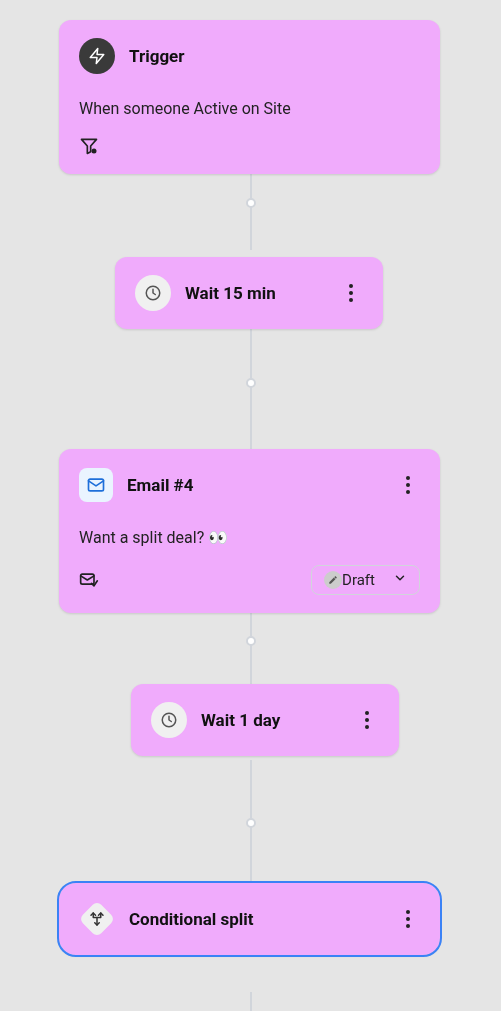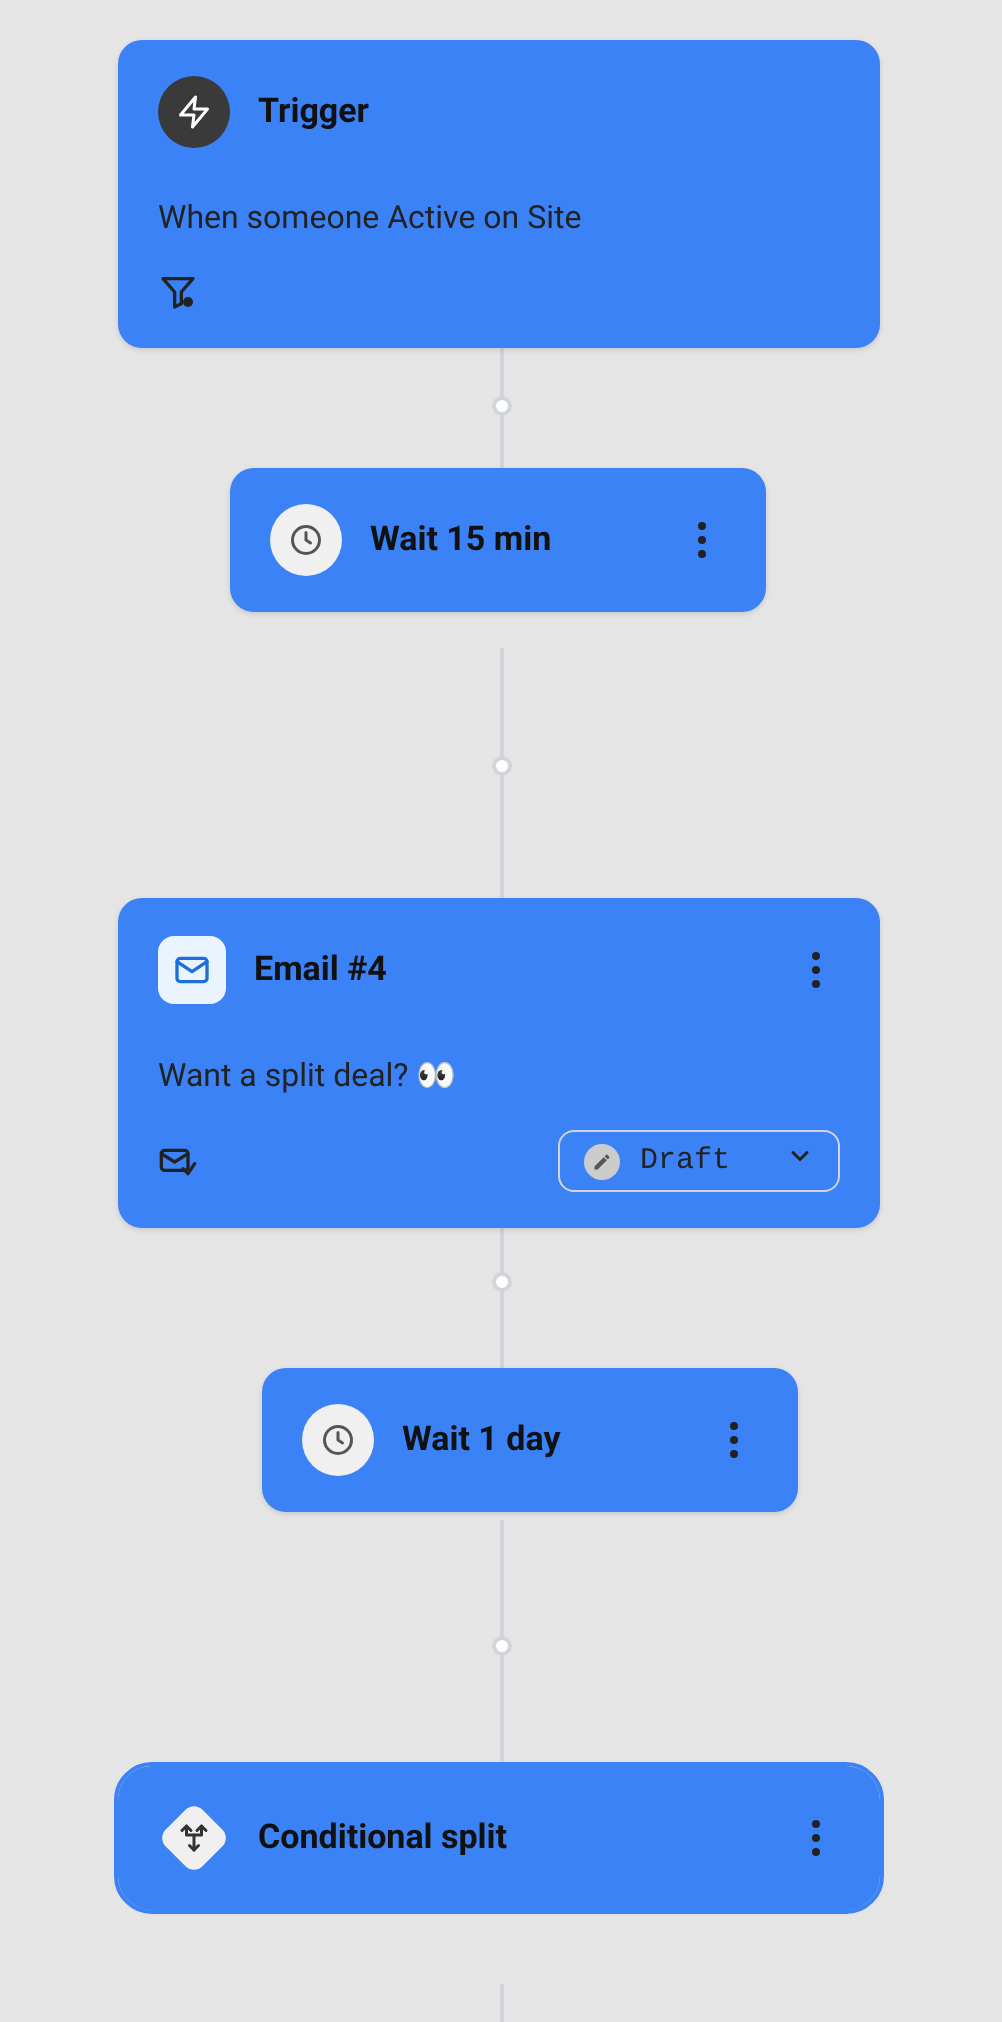--- a/index.html
+++ b/index.html
@@ -28,21 +28,21 @@
       left: 50%;
       width: 10px;
       height: 10px;
       border-radius: 50%;
       background: #fff;
       border: 2px solid #d1d5db;
       transform: translate(-5px, -5px);
     }
     .card {
       position: absolute;
-      background: #3b82f6;
+      background: #f0abfc;
       border-radius: 12px;
       box-shadow: 0 1px 3px rgba(0,0,0,0.08), 0 1px 2px rgba(0,0,0,0.05);
       padding: 18px 20px;
     }
     .card-wide {
       left: 59px;
       width: 381px;
     }
     .card-narrow {
       left: 115px;
@@ -117,28 +117,27 @@
       display:flex; align-items:center; justify-content:center;
       cursor:pointer;
       color:#222;
       font-size:18px;
     }
     .small-icon {
       width: 20px; height: 20px;
       color:#222;
     }
     .status-chip {
-      display:flex; align-items:center; gap:10px;
+      display:flex; align-items:center; 
       border: 1px solid #d1d5db;
       border-radius: 8px;
       padding: 5px 12px;
       cursor: pointer;
       font-size:15px;
       color:#222;
-      font-family:Liberation Mono, monospace;
     }
     .status-chip .status-dot{
       width:18px; height:18px; border-radius:50%;
       background:#ccc;
       display:flex; align-items:center; justify-content:center;
     }
     .card-selected {
       outline: 2px solid #3b82f6;
       outline-offset: 0;
       border-radius:12px;
@@ -176,21 +175,21 @@
     <div class="card-footer" style="justify-content:flex-start;">
       <span class="small-icon">
         <svg width="20" height="20" viewBox="0 0 24 24" fill="none" stroke="#222" stroke-width="2" stroke-linecap="round" stroke-linejoin="round">
           <polygon points="3 4 21 4 14 12 14 19 10 21 10 12 3 4"></polygon>
           <circle cx="18" cy="18" r="3" fill="#222" stroke="none"></circle>
         </svg>
       </span>
     </div>
   </div>
 
-  <div class="card card-narrow" style="top:234px;">
+  <div class="card card-narrow" style="top:257px;">
     <div class="card-header with-more">
       <div class="header-left">
         <div class="icon-circle icon-gray">
           <svg width="18" height="18" viewBox="0 0 24 24" fill="none" stroke="#555" stroke-width="2" stroke-linecap="round" stroke-linejoin="round">
               <circle cx="12" cy="12" r="9"></circle>
               <polyline points="12 7 12 12 15 14"></polyline>
             </svg>
         </div>
         <span class="card-title">Wait 15 min</span>
       </div>

